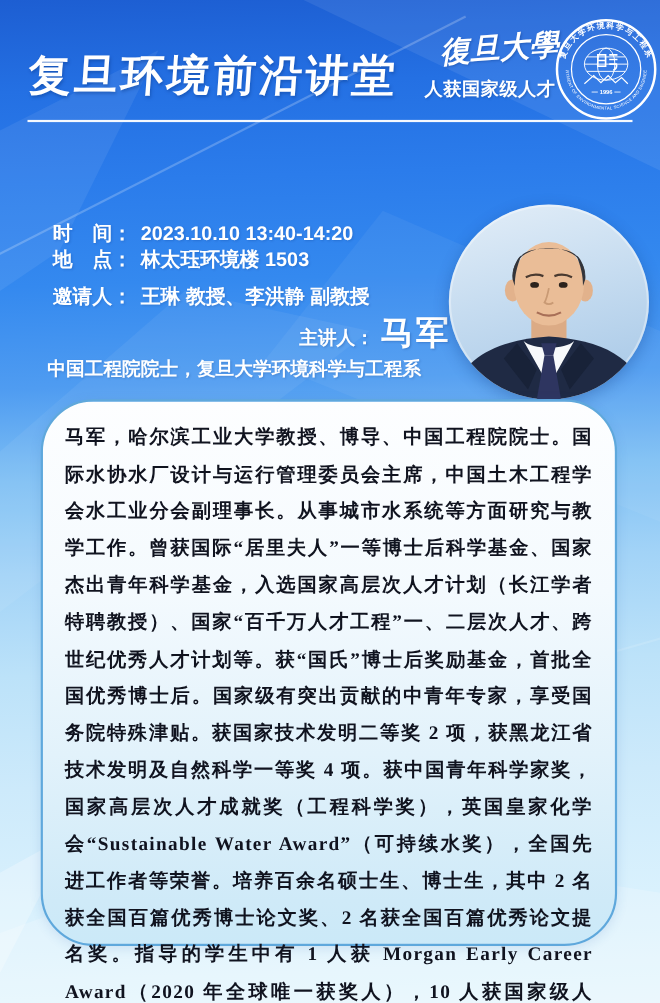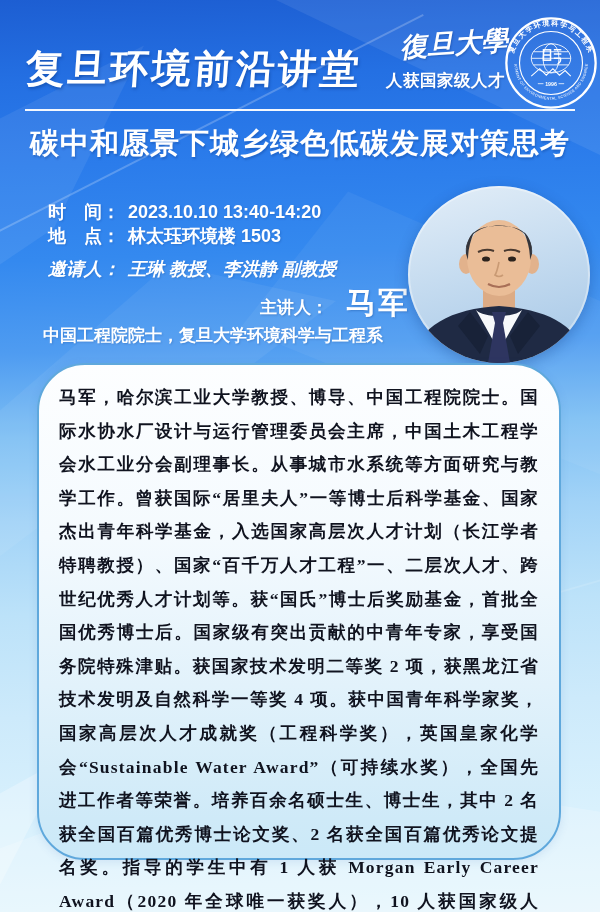--- a/index.html
+++ b/index.html
@@ -30,26 +30,26 @@
 
   .divider{position:absolute;left:25px;top:109px;width:550px;height:2px;background:rgba(255,255,255,0.95);}
 
   .lecture-title{position:absolute;left:0;top:124px;width:600px;text-align:center;color:#fff;
     font-size:29px;font-weight:800;letter-spacing:1px;text-shadow:1px 2px 2px rgba(0,40,110,0.25);white-space:nowrap;}
 
   .info-row{position:absolute;left:48px;color:#fff;font-size:18px;font-weight:700;white-space:nowrap;
     text-shadow:1px 1px 2px rgba(0,40,110,0.2);}
   .r-time{top:200px;}
   .r-venue{top:224px;}
-  .r-inviter{top:257px;font-style:italic;}
+  .r-inviter{top:257px;}
   .info-row .lbl{margin-right:8px;}
   .speaker-row{position:absolute;left:0;top:283px;width:410px;text-align:right;color:#fff;white-space:nowrap;
     text-shadow:1px 1px 2px rgba(0,40,110,0.25);}
   .speaker-row .lbl{font-size:17px;font-weight:700;text-align:right;}
-  .speaker-row .speaker-name{font-size:30px;font-weight:900;letter-spacing:2px;margin-left:18px;}
+  .speaker-row .speaker-name{font-size:30px;font-weight:900;letter-spacing:2px;margin-left:6px;}
   .affiliation{position:absolute;left:43px;top:324px;color:#fff;font-size:17px;font-weight:700;
     white-space:nowrap;text-shadow:1px 1px 2px rgba(0,40,110,0.2);}
 
   .photo{position:absolute;left:408px;top:186px;width:182px;height:177px;border-radius:50%;overflow:hidden;
     background:linear-gradient(165deg,#e3eef8 0%,#c6dcf0 45%,#a4c6e6 100%);
     box-shadow:0 4px 14px rgba(10,50,120,0.30), inset 0 0 0 2px rgba(255,255,255,0.35);}
   .photo svg{display:block;width:100%;height:100%;}
 
   .bio-box{position:absolute;left:37px;top:363px;width:524px;height:497px;border-radius:48px;
     border:2px solid #5fa8dc;box-sizing:border-box;
@@ -106,21 +106,20 @@
     <path d="M 29,64 L 38,56 L 45,63 L 52,56 L 59,63 L 65,58 L 71,64" fill="none" stroke="#ffffff" stroke-width="1.1"></path>
     <g font-size="5.6" fill="#ffffff" font-weight="bold">
       <text x="50" y="74" text-anchor="middle">1996</text>
     </g>
     <line x1="36" y1="72" x2="42" y2="72" stroke="#ffffff" stroke-width="0.8"></line>
     <line x1="58" y1="72" x2="64" y2="72" stroke="#ffffff" stroke-width="0.8"></line>
   </svg>
 
   <div class="divider"></div>
 
-  <div class="lecture-title">碳中和愿景下城乡绿色低碳发展对策思考</div>
 
   <div class="info-row r-time">
     <span class="lbl">时　间：</span><span class="val">2023.10.10 13:40-14:20</span>
   </div>
   <div class="info-row r-venue">
     <span class="lbl">地　点：</span><span class="val">林太珏环境楼 1503</span>
   </div>
   <div class="info-row r-inviter">
     <span class="lbl">邀请人：</span><span class="val">王琳 教授、李洪静 副教授</span>
   </div>

